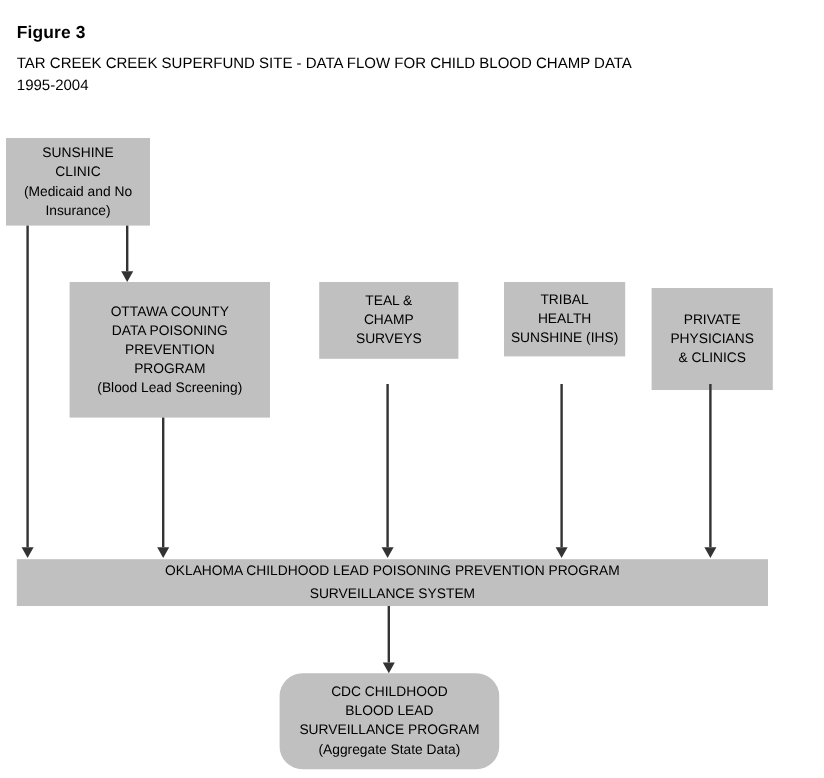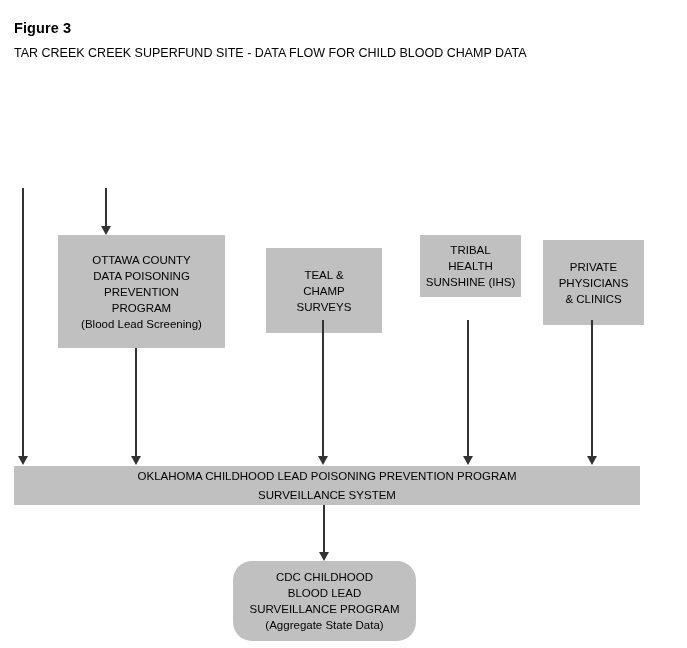--- a/index.html
+++ b/index.html
@@ -49,21 +49,21 @@
     font-size: 11.5px;
     line-height: 16px;
     color: #000000;
   }
   .node .ln { display: block; white-space: nowrap; }
   .node .sub { display: block; white-space: nowrap; }
 
   
   #node-sunshine  { left: 5px;   top: 115px; width: 120px; height: 73px; }
   #node-ottawa    { left: 58px;  top: 235px; width: 167px; height: 113px; }
-  #node-teal      { left: 266px; top: 235px; width: 116px; height: 85px; margin-top: 13px; }
+  #node-teal      { left: 266px; top: 235px; width: 116px; height: 64px; }
   #node-tribal    { left: 420px; top: 235px; width: 101px; height: 62px; }
   #node-private   { left: 543px; top: 240px; width: 101px; height: 85px; }
   #node-okcl      { left: 14px;  top: 466px; width: 626px; height: 39px; }
   #node-cdc       { left: 233px; top: 561px; width: 183px; height: 80px; border-radius: 19px; }
 
   #node-okcl { font-size: 11.5px; line-height: 19px; }
 
   
   .conn {
     position: absolute;
@@ -109,22 +109,29 @@
 </style>
 </head>
 <body>
 
 <div id="figure-root">
 
   <div class="fig-label">Figure 3</div>
 
   <div class="fig-title">
     <span>TAR CREEK CREEK SUPERFUND SITE - DATA FLOW FOR CHILD BLOOD CHAMP DATA</span>
+    <span class="line2">1995-2004</span>
   </div>
 
+  <div class="node" id="node-sunshine">
+    <span class="ln">SUNSHINE</span>
+    <span class="ln">CLINIC</span>
+    <span class="sub">(Medicaid and No</span>
+    <span class="sub">Insurance)</span>
+  </div>
 
   <div class="node" id="node-ottawa">
     <span class="ln">OTTAWA COUNTY</span>
     <span class="ln">DATA POISONING</span>
     <span class="ln">PREVENTION</span>
     <span class="ln">PROGRAM</span>
     <span class="sub">(Blood Lead Screening)</span>
   </div>
 
   <div class="node" id="node-teal">

